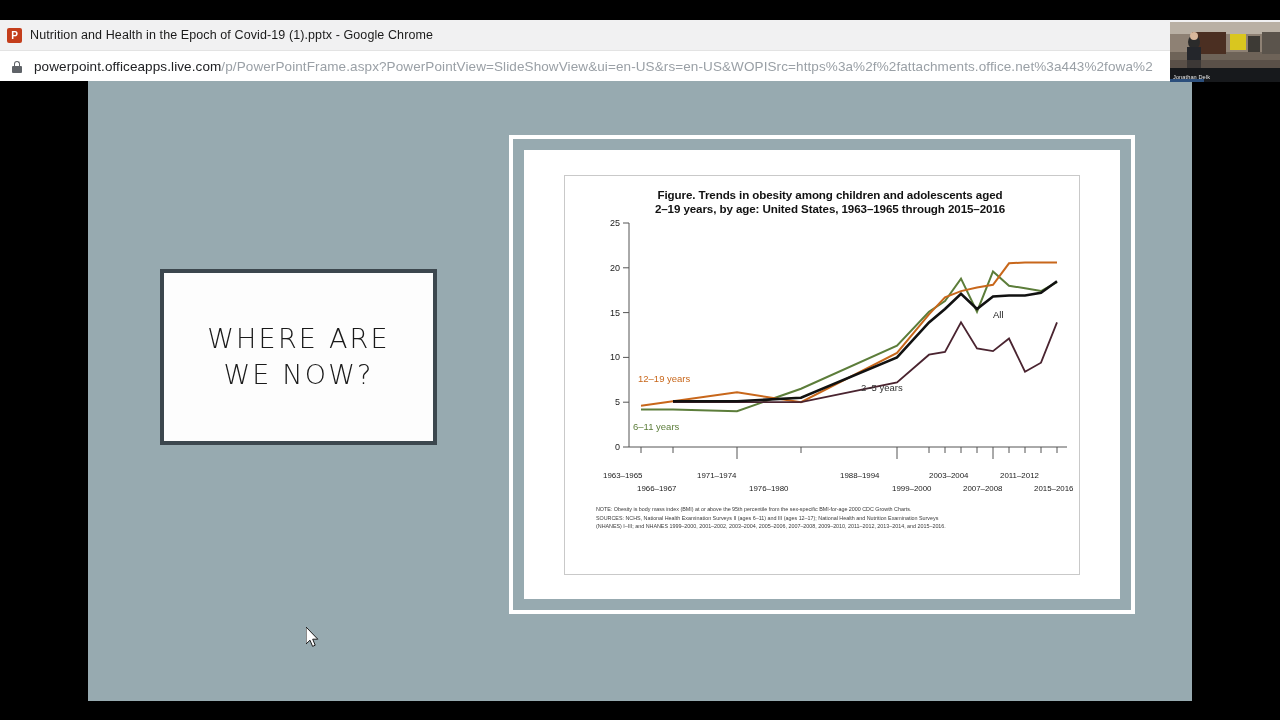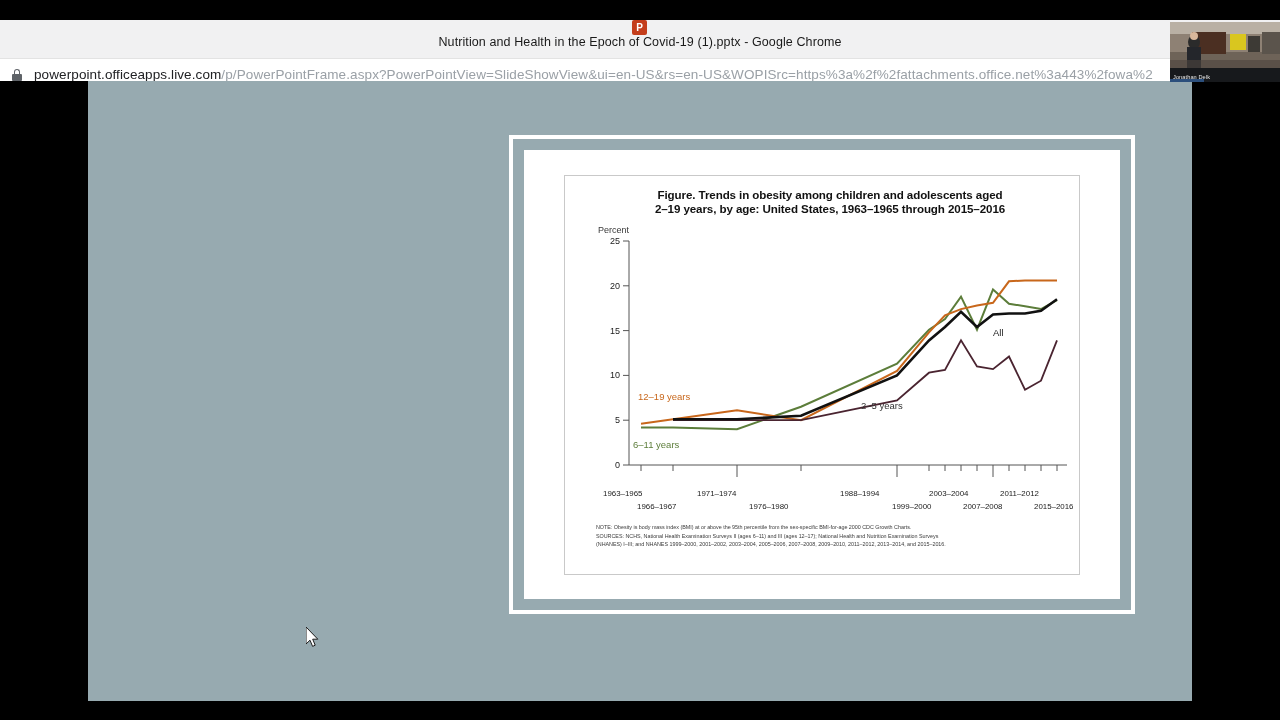--- a/index.html
+++ b/index.html
@@ -6,21 +6,21 @@
   body{
     width:1280px;height:720px;overflow:hidden;
     background:#000;
     font-family:"Liberation Sans",sans-serif;
     -webkit-font-smoothing:antialiased;
   }
   .screen{position:relative;width:1280px;height:720px;background:#000;}
 
   
   .browser{position:absolute;left:0;top:20px;width:1280px;height:61px;background:#f1f1f2;}
-  .titlebar{position:relative;height:38px;background:#f1f1f2;display:flex;align-items:center;flex-direction:column;}
+  .titlebar{position:relative;height:30px;background:#f1f1f2;display:flex;align-items:center;}
   .ppt-icon{width:15px;height:15px;margin-left:7px;margin-right:8px;border-radius:2px;
     background:#c43e1c;position:relative;flex:none;}
   .ppt-icon::after{content:"P";position:absolute;left:0;top:0;width:15px;height:15px;
     color:#fff;font-size:10px;font-weight:bold;line-height:15px;text-align:center;
     font-family:"Liberation Sans",sans-serif;}
   .wintitle{font-size:12.5px;color:#1a1a1a;white-space:nowrap;letter-spacing:0.1px;}
   .winbtns{position:absolute;right:0;top:0;height:30px;display:flex;align-items:center;}
   .winbtn{width:40px;height:30px;display:flex;align-items:center;justify-content:center;}
   .minglyph{display:block;width:11px;height:1px;background:#000;}
 
@@ -101,33 +101,38 @@
         <div class="shackle"></div>
           <div class="body"></div>
       </div>
       <div class="urltext"><span class="host">powerpoint.officeapps.live.com</span><span>/p/PowerPointFrame.aspx?PowerPointView=SlideShowView&amp;ui=en-US&amp;rs=en-US&amp;WOPISrc=https%3a%2f%2fattachments.office.net%3a443%2fowa%2</span></div>
     </div>
   </div>
 
   <div class="stage">
     <div class="slide">
 
+      <div class="titlebox">
+        <div class="titlebox-inner">
+          <div>WHERE ARE</div>
+          <div>WE NOW?</div>
+        </div>
+      </div>
 
       <div class="figframe">
         <div class="figframe-gap">
           <div class="figcard">
 
             <div class="figure">
 
               <div class="fig-title">
                 <div>Figure. Trends in obesity among children and adolescents aged</div>
                 <div>2–19 years, by age: United States, 1963–1965 through 2015–2016</div>
               </div>
 
-              <div class="axis-unit">Percent</div>
 
               <div class="plotwrap">
                 <svg class="plotsvg" width="500" height="255" viewBox="0 0 500 255">
 
                   <line x1="40" y1="8" x2="40" y2="232" stroke="#555" stroke-width="1"></line>
 
                   <line x1="40" y1="232" x2="478" y2="232" stroke="#555" stroke-width="1"></line>
 
                   <g font-family="Liberation Sans, sans-serif" font-size="9" fill="#222" text-anchor="end">
                     <line x1="34" y1="232" x2="40" y2="232" stroke="#555" stroke-width="1"></line>

